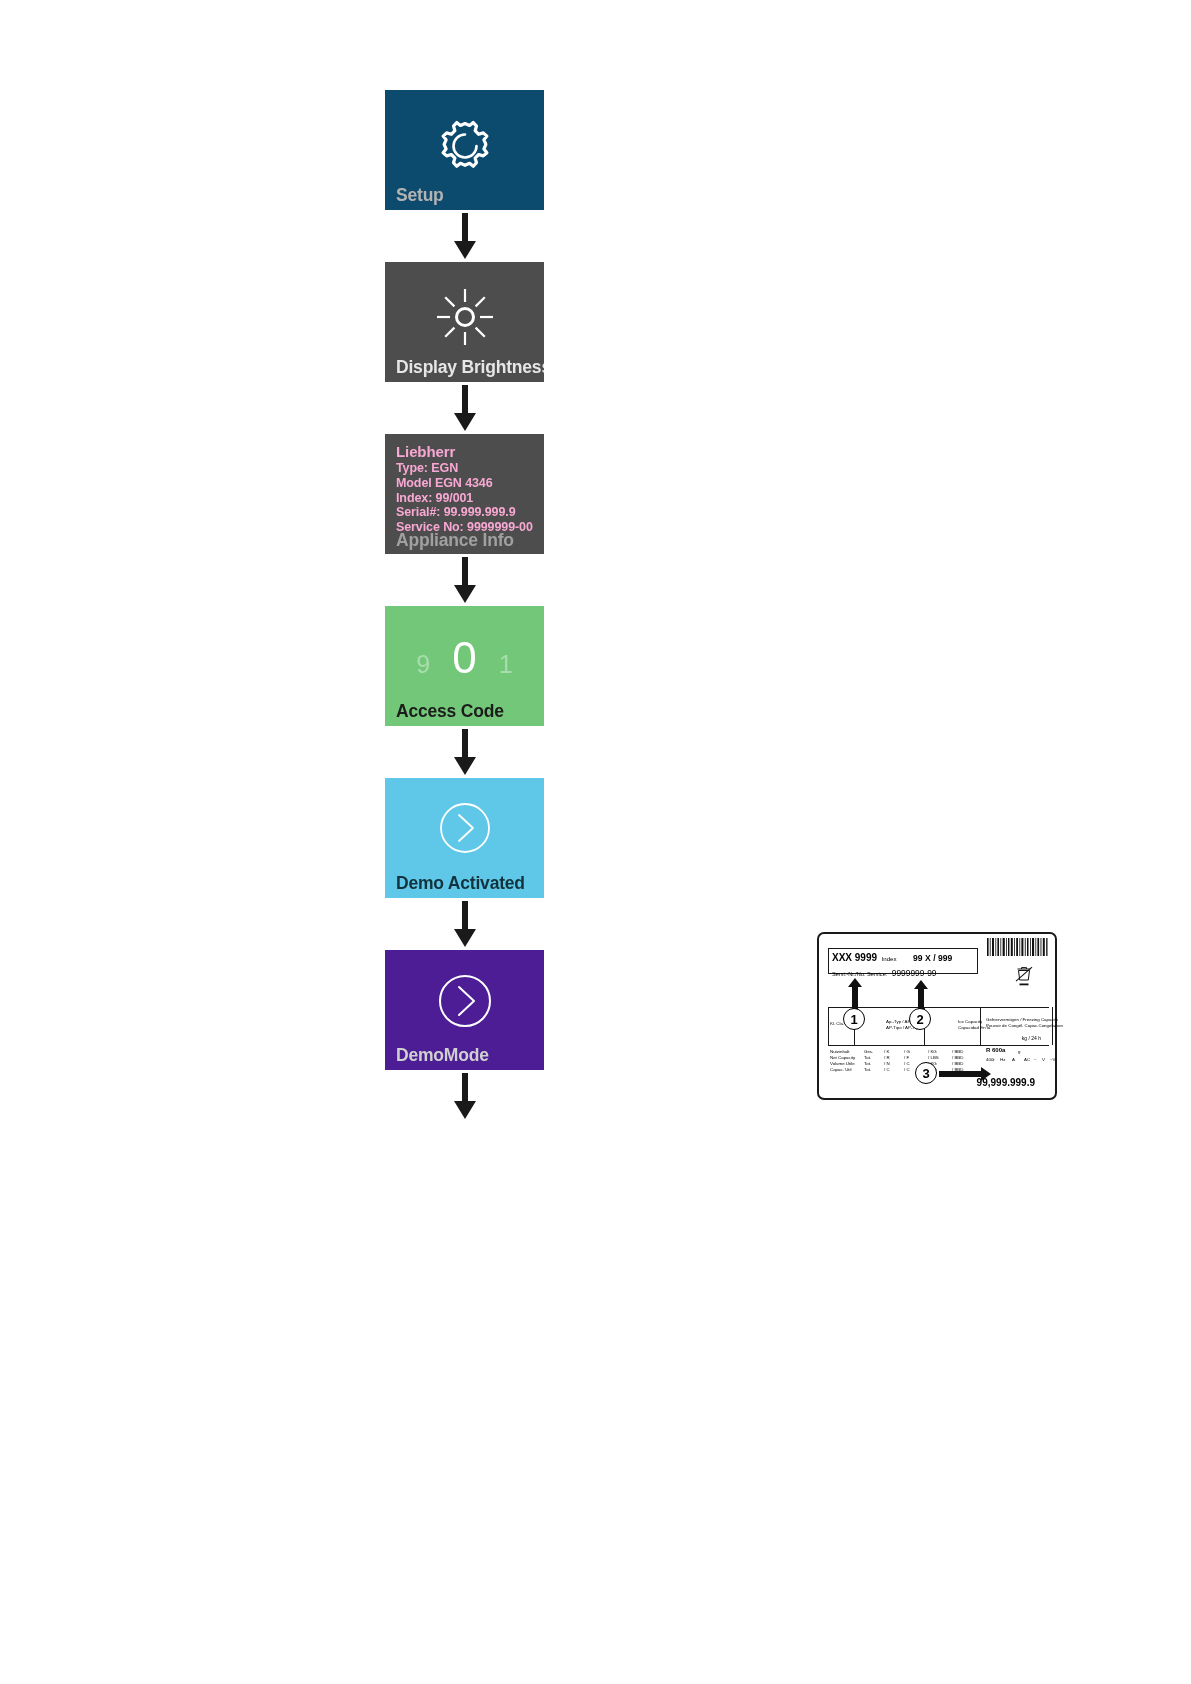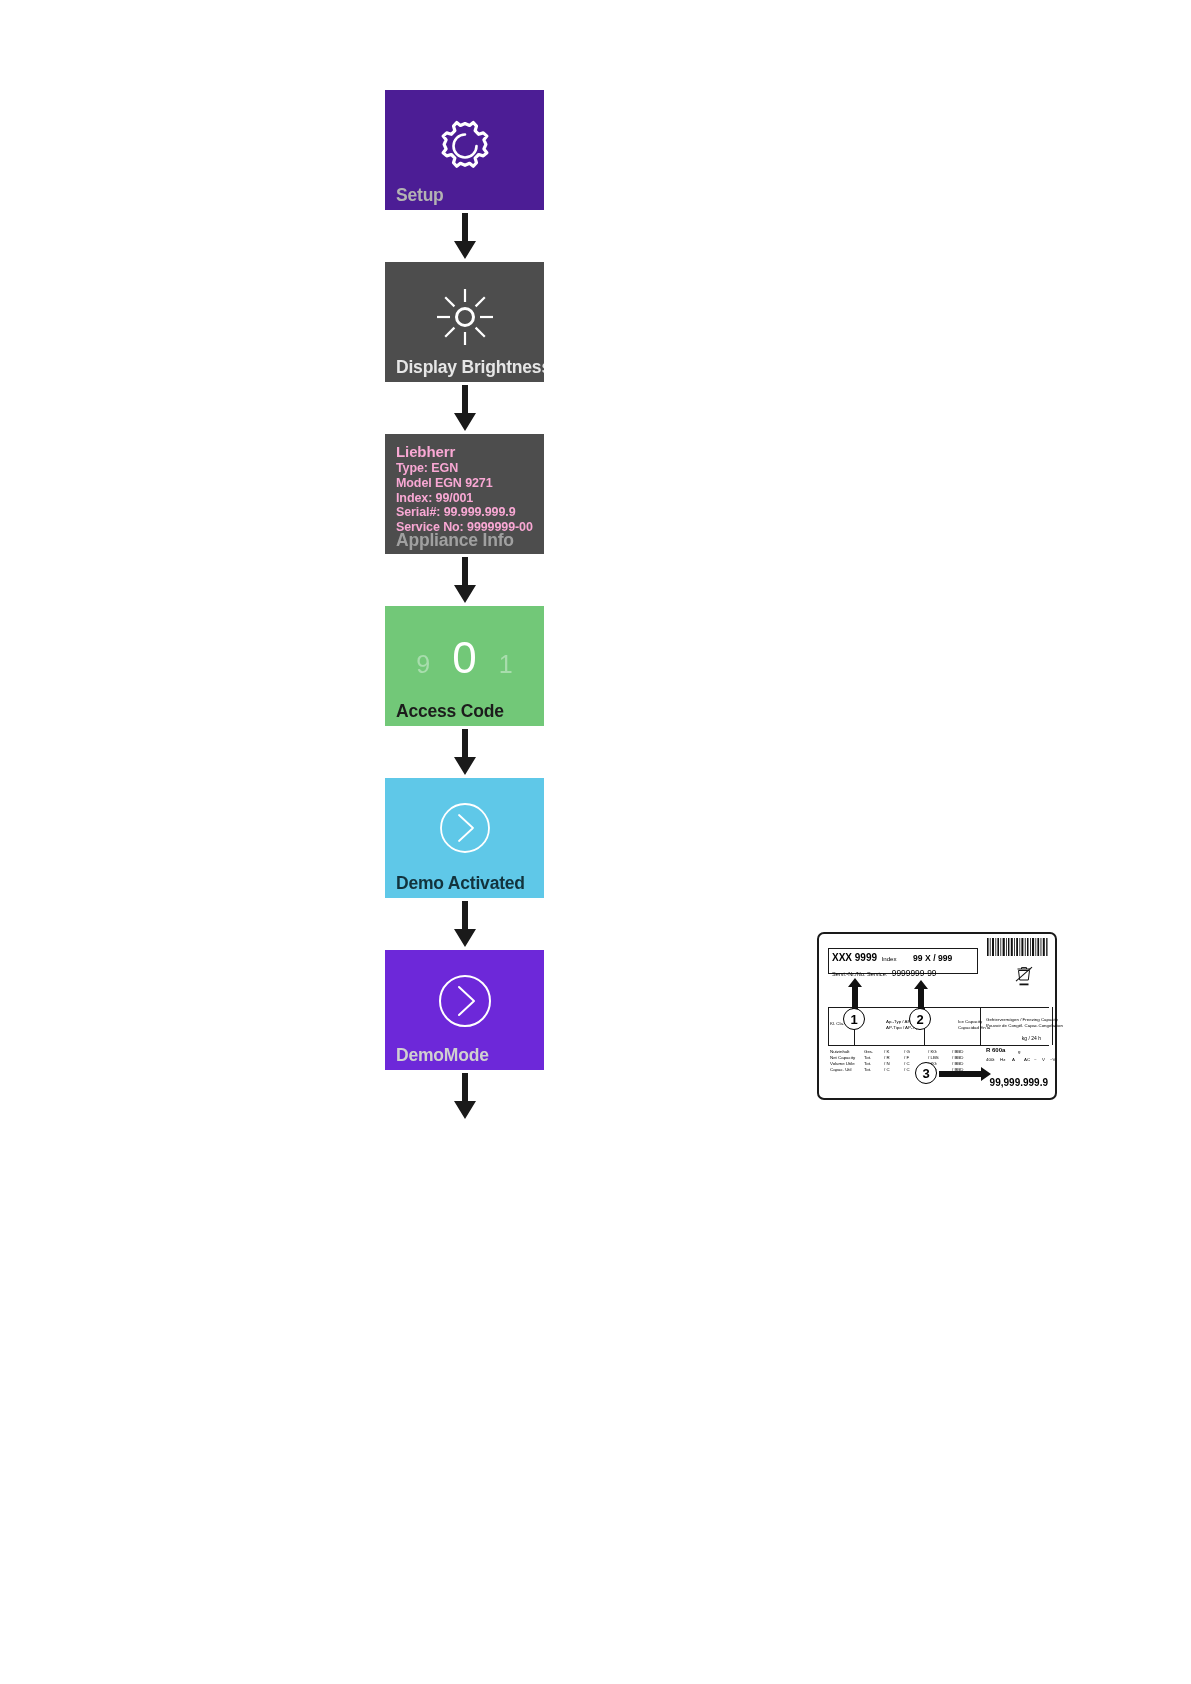--- a/index.html
+++ b/index.html
@@ -58,21 +58,21 @@
   .arrow {
     width: 159px;
     height: 52px;
     display: flex;
     align-items: center;
     justify-content: center;
   }
   .arrow svg { display: block; }
 
   
-  #panel-setup { background: #4c1d95; text-align: right; }
+  #panel-setup { background: #0c4a6e; text-align: right; }
   #panel-setup .panel-label { color: #b3b3b3; }
   #panel-setup .panel-icon { align-items: flex-start; padding-top: 28px; }
 
   #panel-brightness { background: #4d4d4d; }
   #panel-brightness .panel-label { color: #e6e6e6; }
   #panel-brightness .panel-icon { align-items: flex-start; padding-top: 26px; }
 
   #panel-info { background: #4d4d4d; padding: 9px 0 0 11px; }
   .info-line {
     color: #f9a8d4;
@@ -108,21 +108,21 @@
   }
   .code-digit.active {
     font-size: 44px;
     color: #ffffff;
   }
 
   #panel-demo-activated { background: #5fc8e8; }
   #panel-demo-activated .panel-label { color: #12333d; }
   #panel-demo-activated .panel-icon { align-items: flex-start; padding-top: 24px; }
 
-  #panel-demo-mode { background: #6d28d9; }
+  #panel-demo-mode { background: #4c1d95; }
   #panel-demo-mode .panel-label { color: #d0d0d0; }
   #panel-demo-mode .panel-icon { align-items: flex-start; padding-top: 24px; }
 
   #panel-freezer { background: #1c1c1c; height: 120px; }
   .freezer-row {
     position: absolute;
     left: 0; top: 0;
     width: 100%; height: 100%;
     display: flex;
     align-items: center;
@@ -240,21 +240,21 @@
   #callout-2 { left: 90px;  top: 74px; }
   #callout-3 { left: 96px;  top: 128px; }
 
   .callout-arrow { position: absolute; }
   #callout-arrow-1 { left: 29px; top: 44px; }
   #callout-arrow-2 { left: 95px; top: 46px; }
   #callout-arrow-3 { left: 120px; top: 133px; }
 
   #plate-serial {
     position: absolute;
-    right: 7px;
+    right: 20px;
     bottom: 10px;
     font-size: 10px;
     font-weight: bold;
     color: #000;
     white-space: nowrap;
   }
 
   #plate-kg {
     position: absolute;
     right: 8px;
@@ -320,21 +320,21 @@
 
   <div class="arrow">
     <svg width="26" height="46" viewBox="0 0 26 46">
       <path d="M10 0 h6 v28 h8 L13 46 L2 28 h8 z" fill="#1a1a1a"></path>
     </svg>
   </div>
 
   <div class="panel" id="panel-info">
     <div class="info-line brand">Liebherr</div>
     <div class="info-line">Type: EGN</div>
-    <div class="info-line">Model EGN 9271</div>
+    <div class="info-line">Model EGN 4346</div>
     <div class="info-line">Index: 99/001</div>
     <div class="info-line">Serial#: 99.999.999.9</div>
     <div class="info-line">Service No: 9999999-00</div>
     <div class="panel-label">Appliance Info</div>
   </div>
 
   <div class="arrow">
     <svg width="26" height="46" viewBox="0 0 26 46">
       <path d="M10 0 h6 v28 h8 L13 46 L2 28 h8 z" fill="#1a1a1a"></path>
     </svg>

